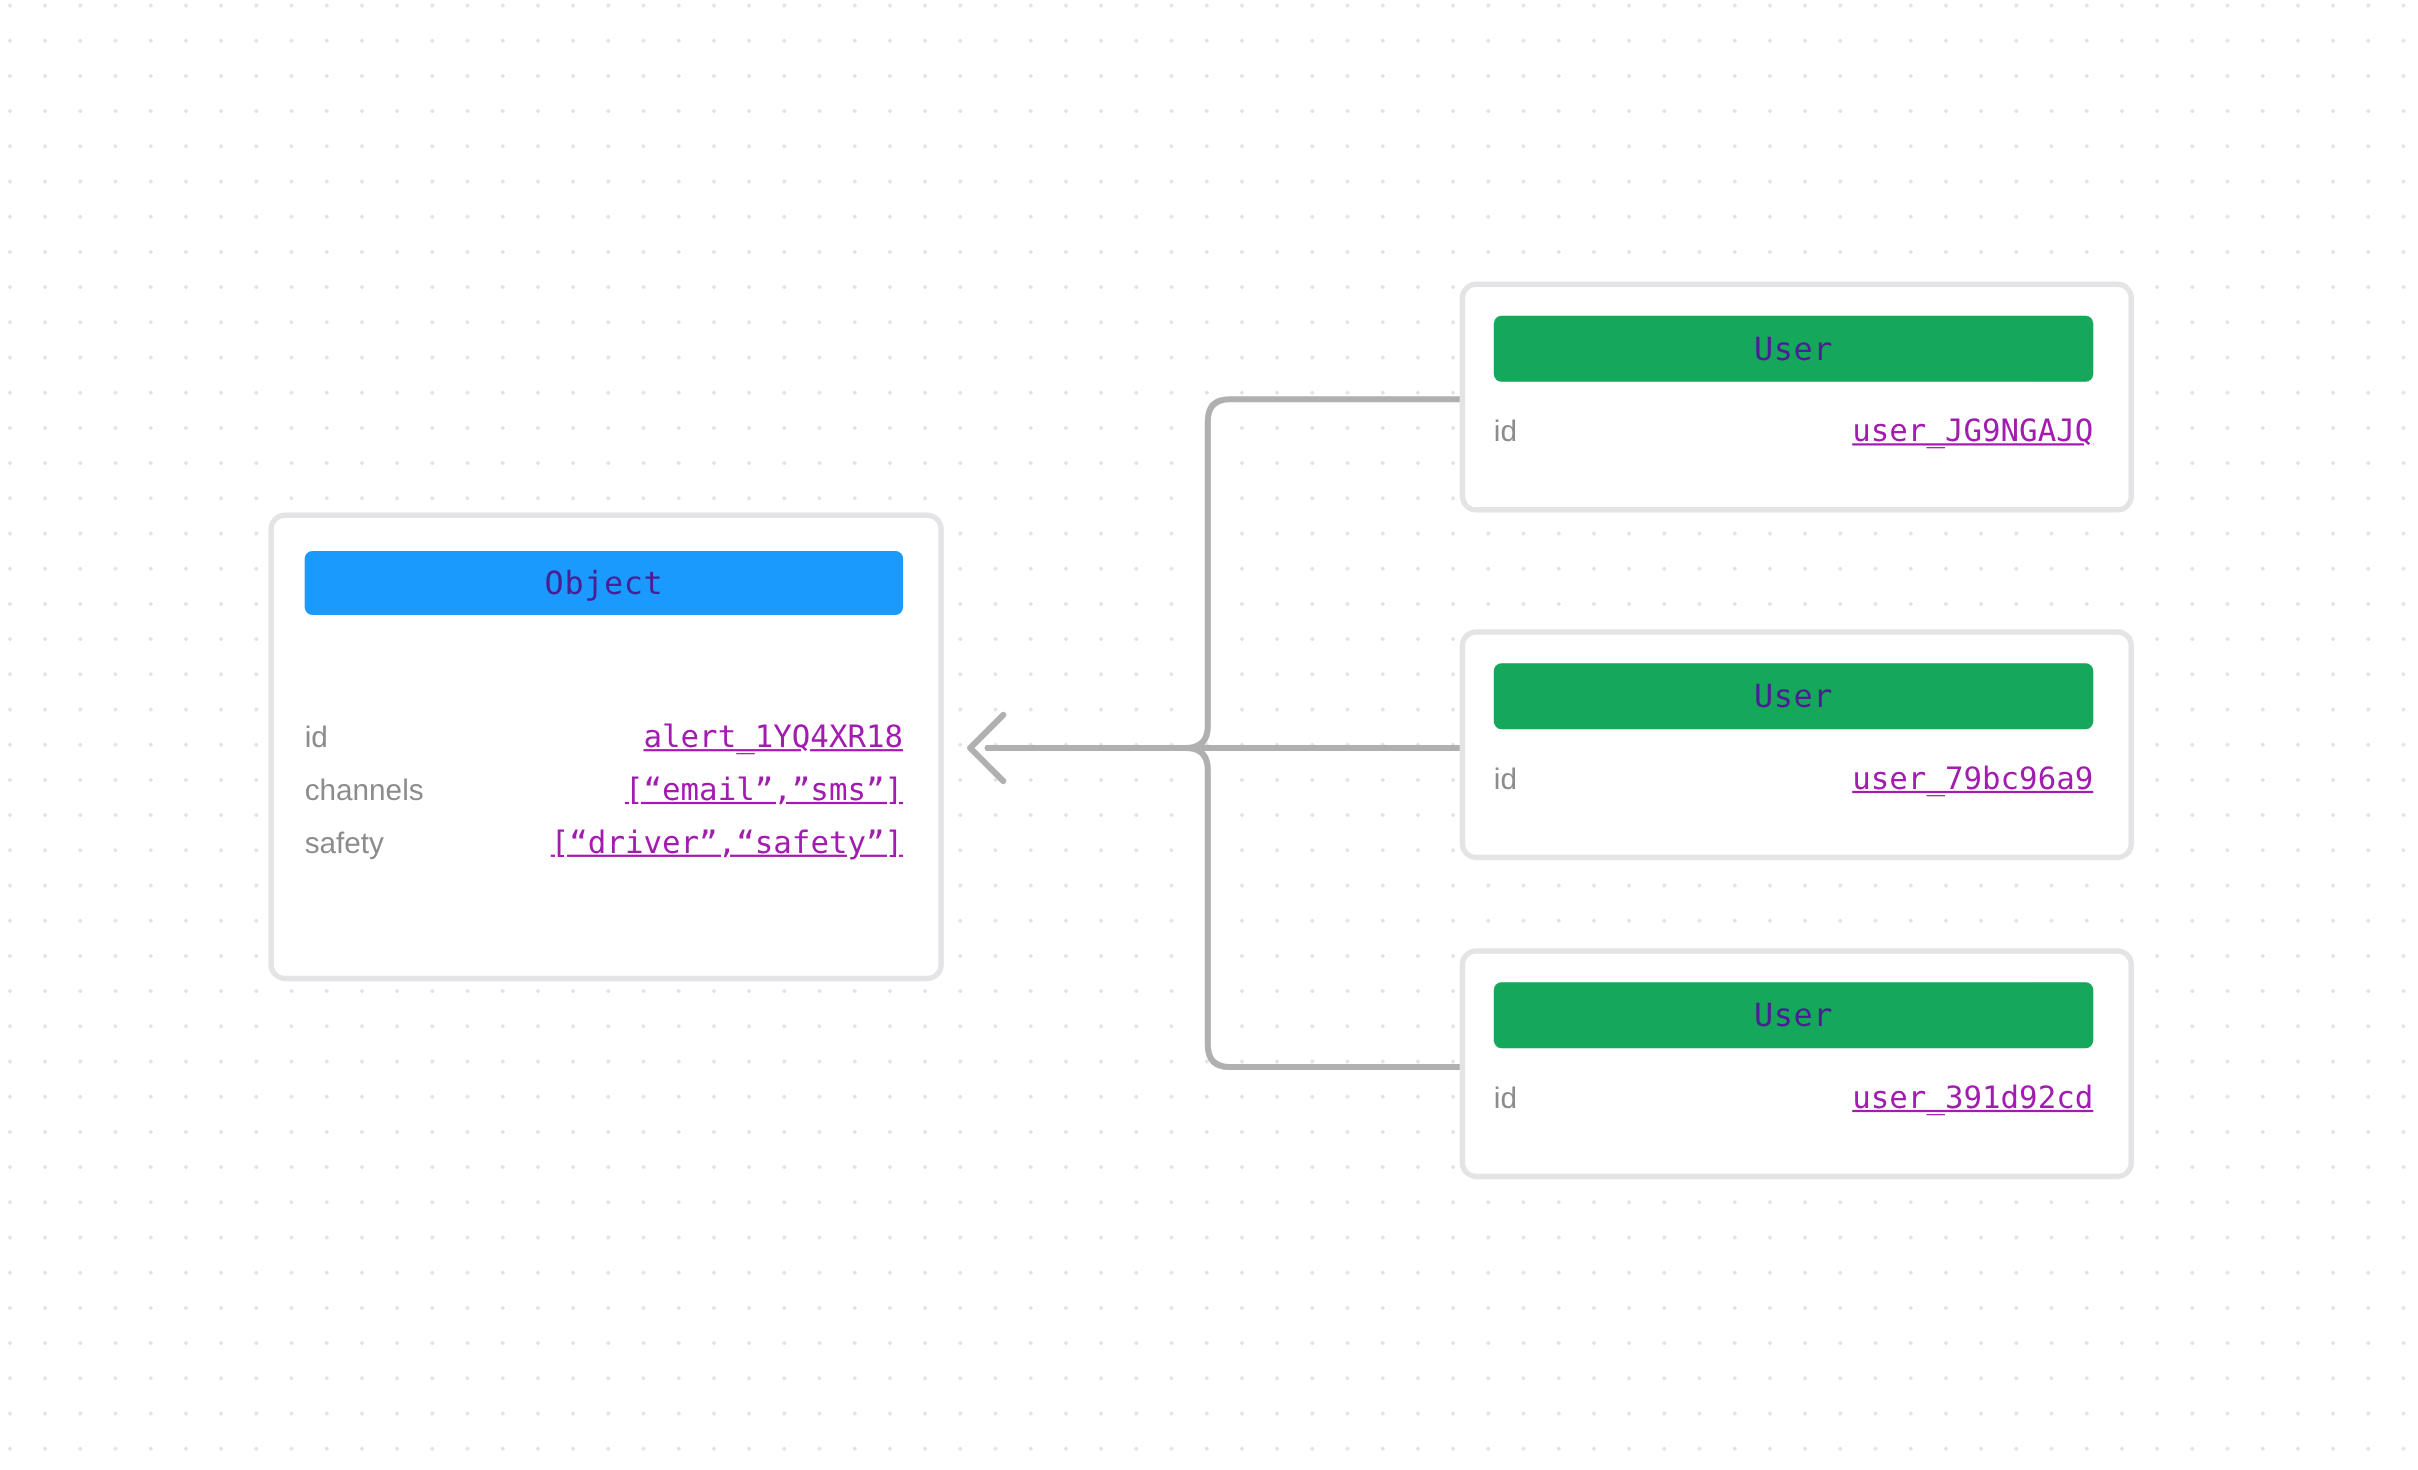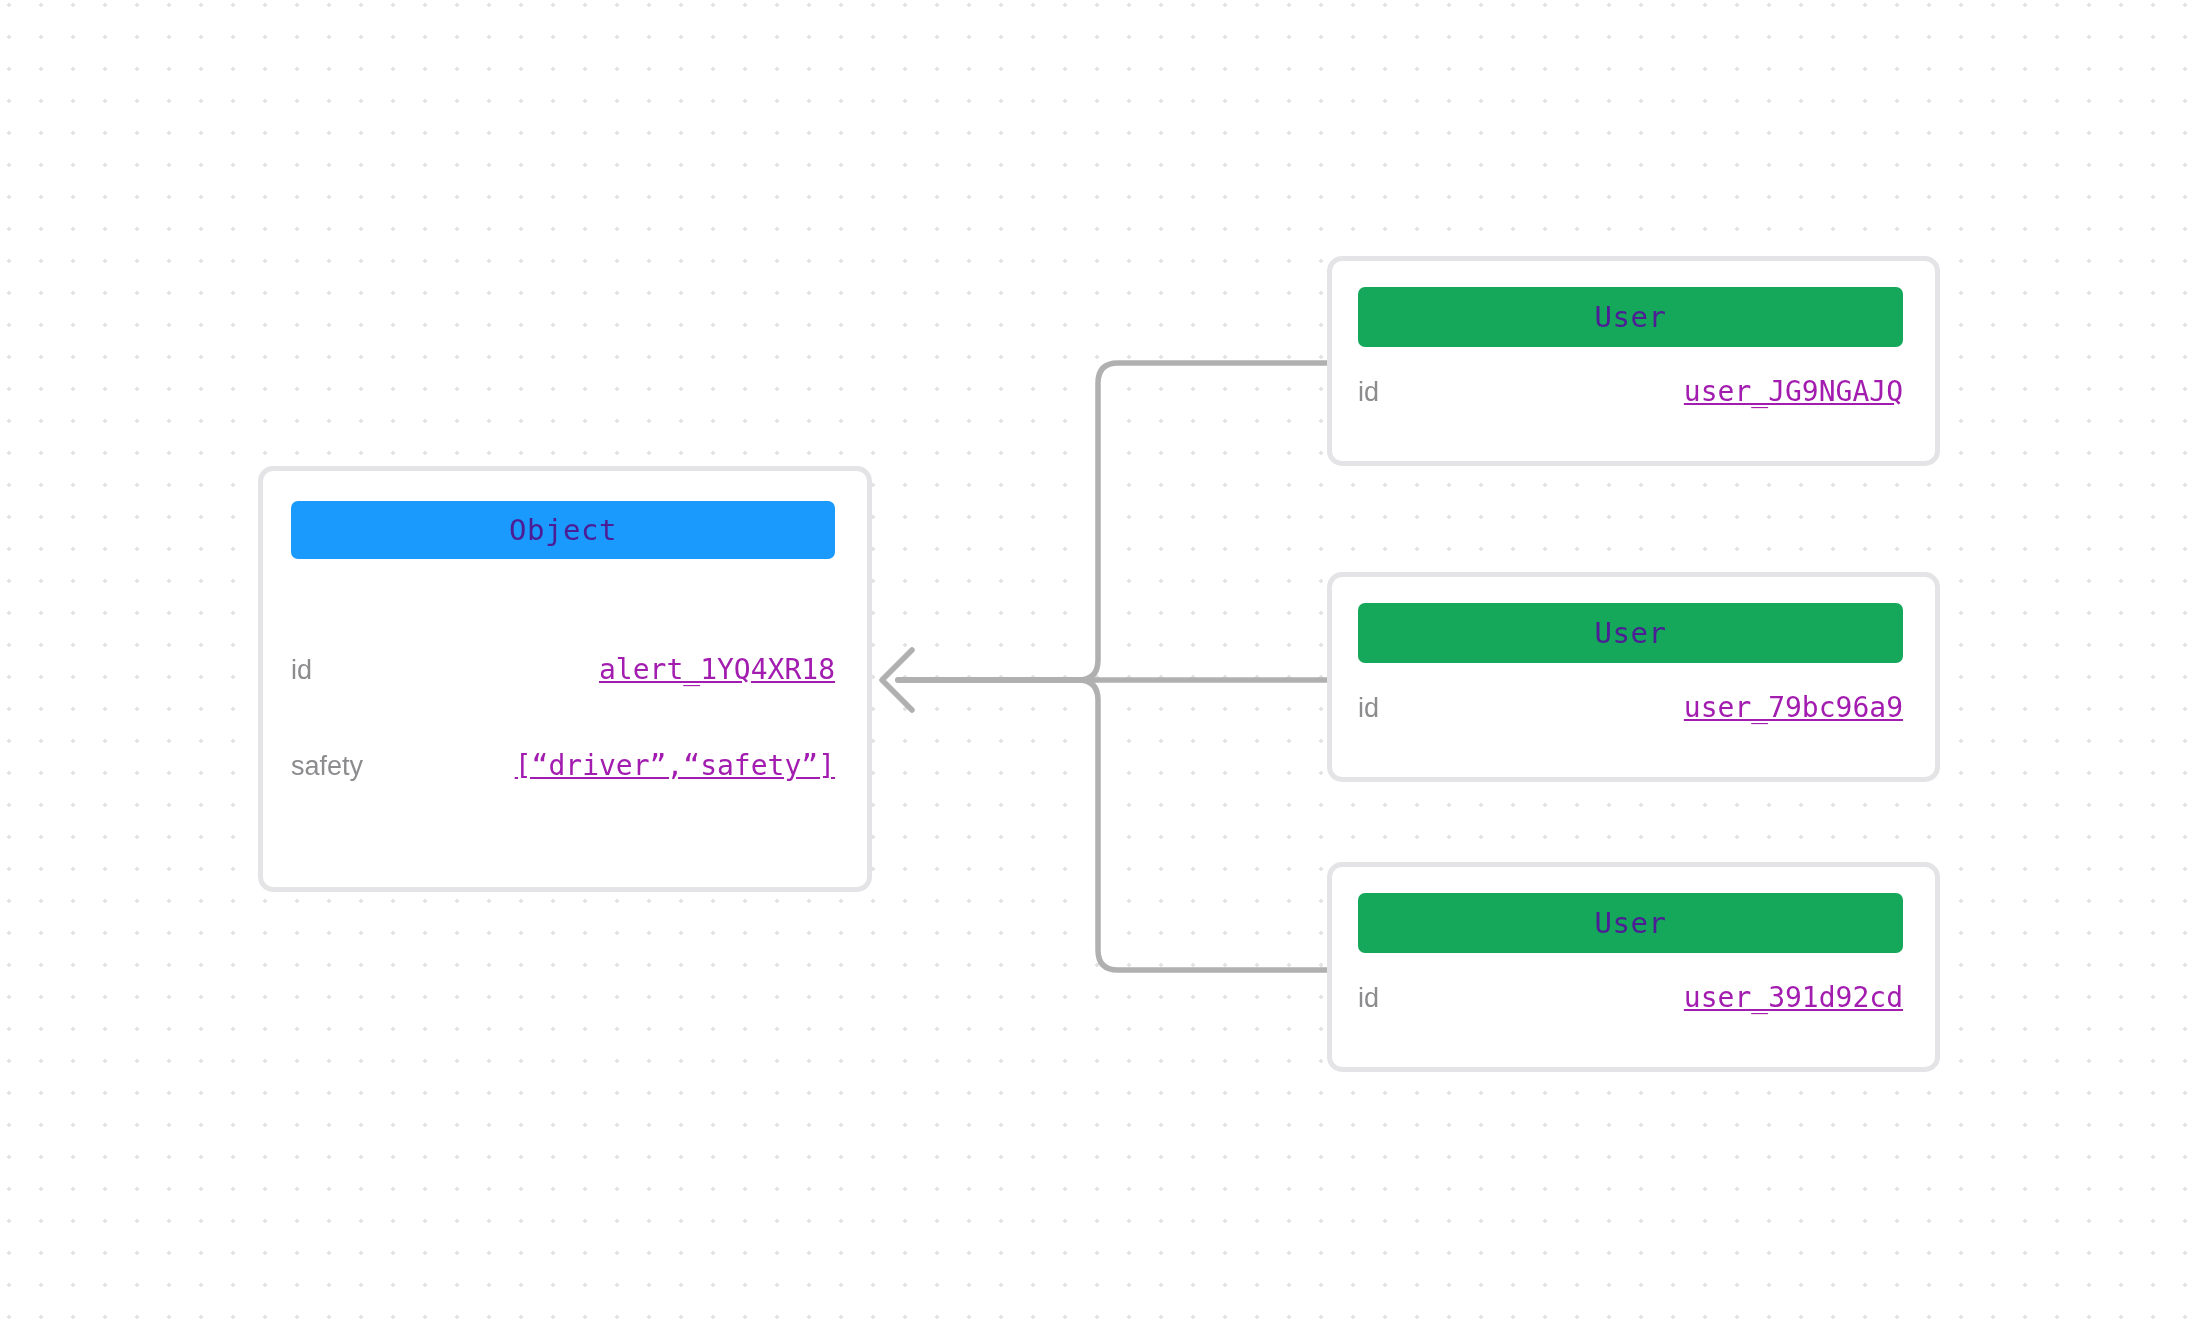--- a/index.html
+++ b/index.html
@@ -66,21 +66,21 @@
   }
   .field-value {
     color: #a21caf;
     font-family: "DejaVu Sans Mono", "Liberation Mono", monospace;
     white-space: nowrap;
     text-decoration: underline;
   }
 
   
   #object-node {
-    left: 258px;
+    left: 244px;
     top: 466px;
     width: 614px;
     height: 426px;
   }
   #object-node .node-header {
     left: 28px;
     top: 30px;
     width: 544px;
     height: 58px;
     font-size: 29px;
@@ -139,20 +139,24 @@
 
   <div class="node" id="object-node">
     <div class="node-header blue">Object</div>
 
 
     <div class="field-row" id="object-row-id">
       <span class="field-label">id</span>
       <span class="field-value">alert_1YQ4XR18</span>
     </div>
 
+    <div class="field-row" id="object-row-channels">
+      <span class="field-label">channels</span>
+      <span class="field-value">[“email”,”sms”]</span>
+    </div>
 
     <div class="field-row" id="object-row-events">
       <span class="field-label">safety</span>
       <span class="field-value">[“driver”,“safety”]</span>
     </div>
   </div>
 
   <div class="node user-node" id="user-node-1">
     <div class="node-header green">User</div>
     <div class="field-row">

